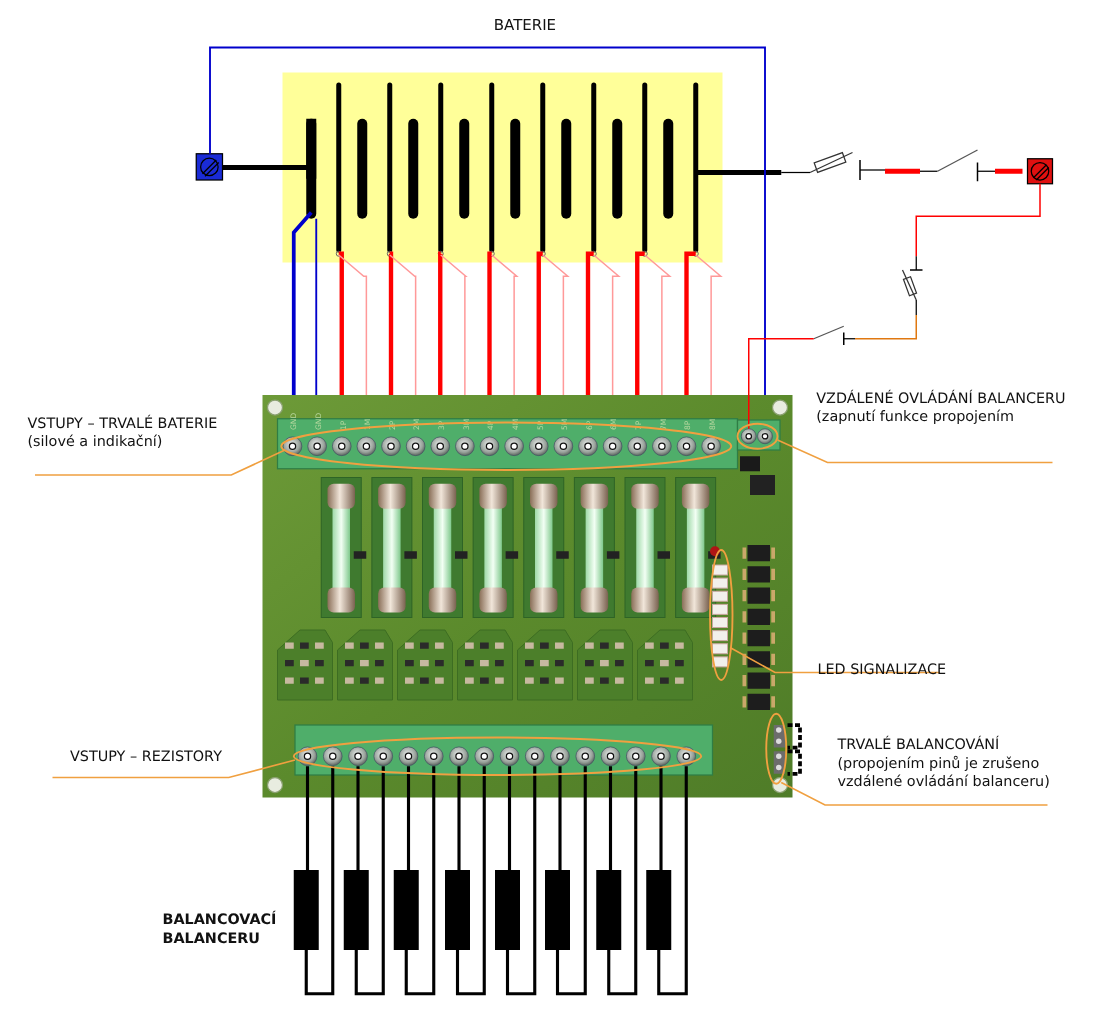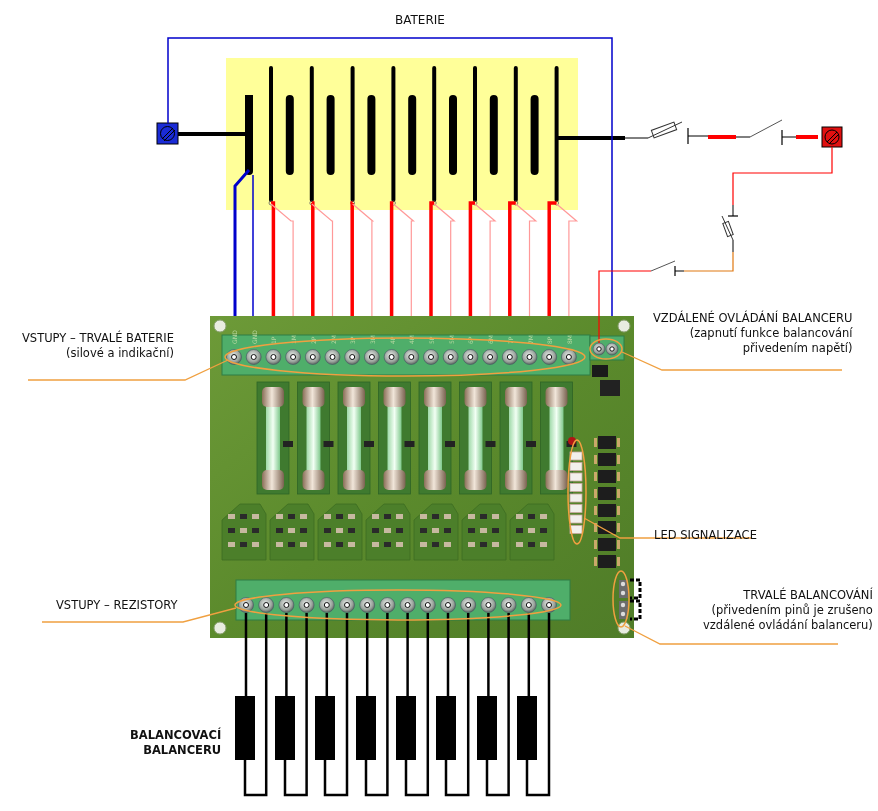--- a/index.html
+++ b/index.html
@@ -1,19 +1,19 @@
 <!DOCTYPE html>
 <html><head>
   <meta charset="utf-8">
   <style>
     html, body { margin: 0; padding: 0; background: #ffffff; }
     body { width: 878px; height: 811px; position: relative; overflow: hidden;
            font-family: "DejaVu Sans", sans-serif; }
     #stage { position: absolute; left: 0; top: 0; width: 878px; height: 811px; }
-    .lbl { position: absolute; color: #111; font-size: 11.5px; text-align: right; line-height: 15px;
+    .lbl { position: absolute; color: #111; font-size: 11.5px; text-align: left; line-height: 15px;
            font-family: "DejaVu Sans", sans-serif; white-space: nowrap; }
     .lbl .sub { display: block; }
   </style>
 </head>
 <body>
 
 <div id="stage">
   <svg id="svg" width="878" height="811" viewBox="0 0 878 811" xmlns="http://www.w3.org/2000/svg">
     <defs>
       <linearGradient id="fuseGlass" x1="0" x2="1" y1="0" y2="0">
@@ -417,29 +417,28 @@
   
   <div class="lbl" style="left:395px; top:13px; font-size:12px;">BATERIE</div>
 
   <div class="lbl" style="left:22px; top:331px;">
     <span class="sub">VSTUPY – TRVALÉ BATERIE</span>
     <span class="sub">(silové a indikační)</span>
   </div>
 
   <div class="lbl" style="left:653px; top:311px;">
     <span class="sub">VZDÁLENÉ OVLÁDÁNÍ BALANCERU</span>
-    <span class="sub">(zapnutí funkce balancování</span>
-    <span class="sub">přivedením napětí)</span>
+    <span class="sub">(zapnutí funkce propojením</span>
   </div>
 
   <div class="lbl" style="left:654px; top:512px;margin-top:16px;">LED SIGNALIZACE</div>
 
-  <div class="lbl" style="left:670px; top:588px;margin-left:33px;">
+  <div class="lbl" style="left:670px; top:588px;">
     <span class="sub">TRVALÉ BALANCOVÁNÍ</span>
-    <span class="sub">(přivedením pinů je zrušeno</span>
+    <span class="sub">(propojením pinů je zrušeno</span>
     <span class="sub">vzdálené ovládání balanceru)</span>
   </div>
 
   <div class="lbl" style="left:56px; top:598px;">VSTUPY – REZISTORY</div>
 
   <div class="lbl" style="left:130px; top:728px;font-weight:bold;">
     <span class="sub">BALANCOVACÍ</span>
     <span class="sub">BALANCERU</span>
   </div>
 </div>

